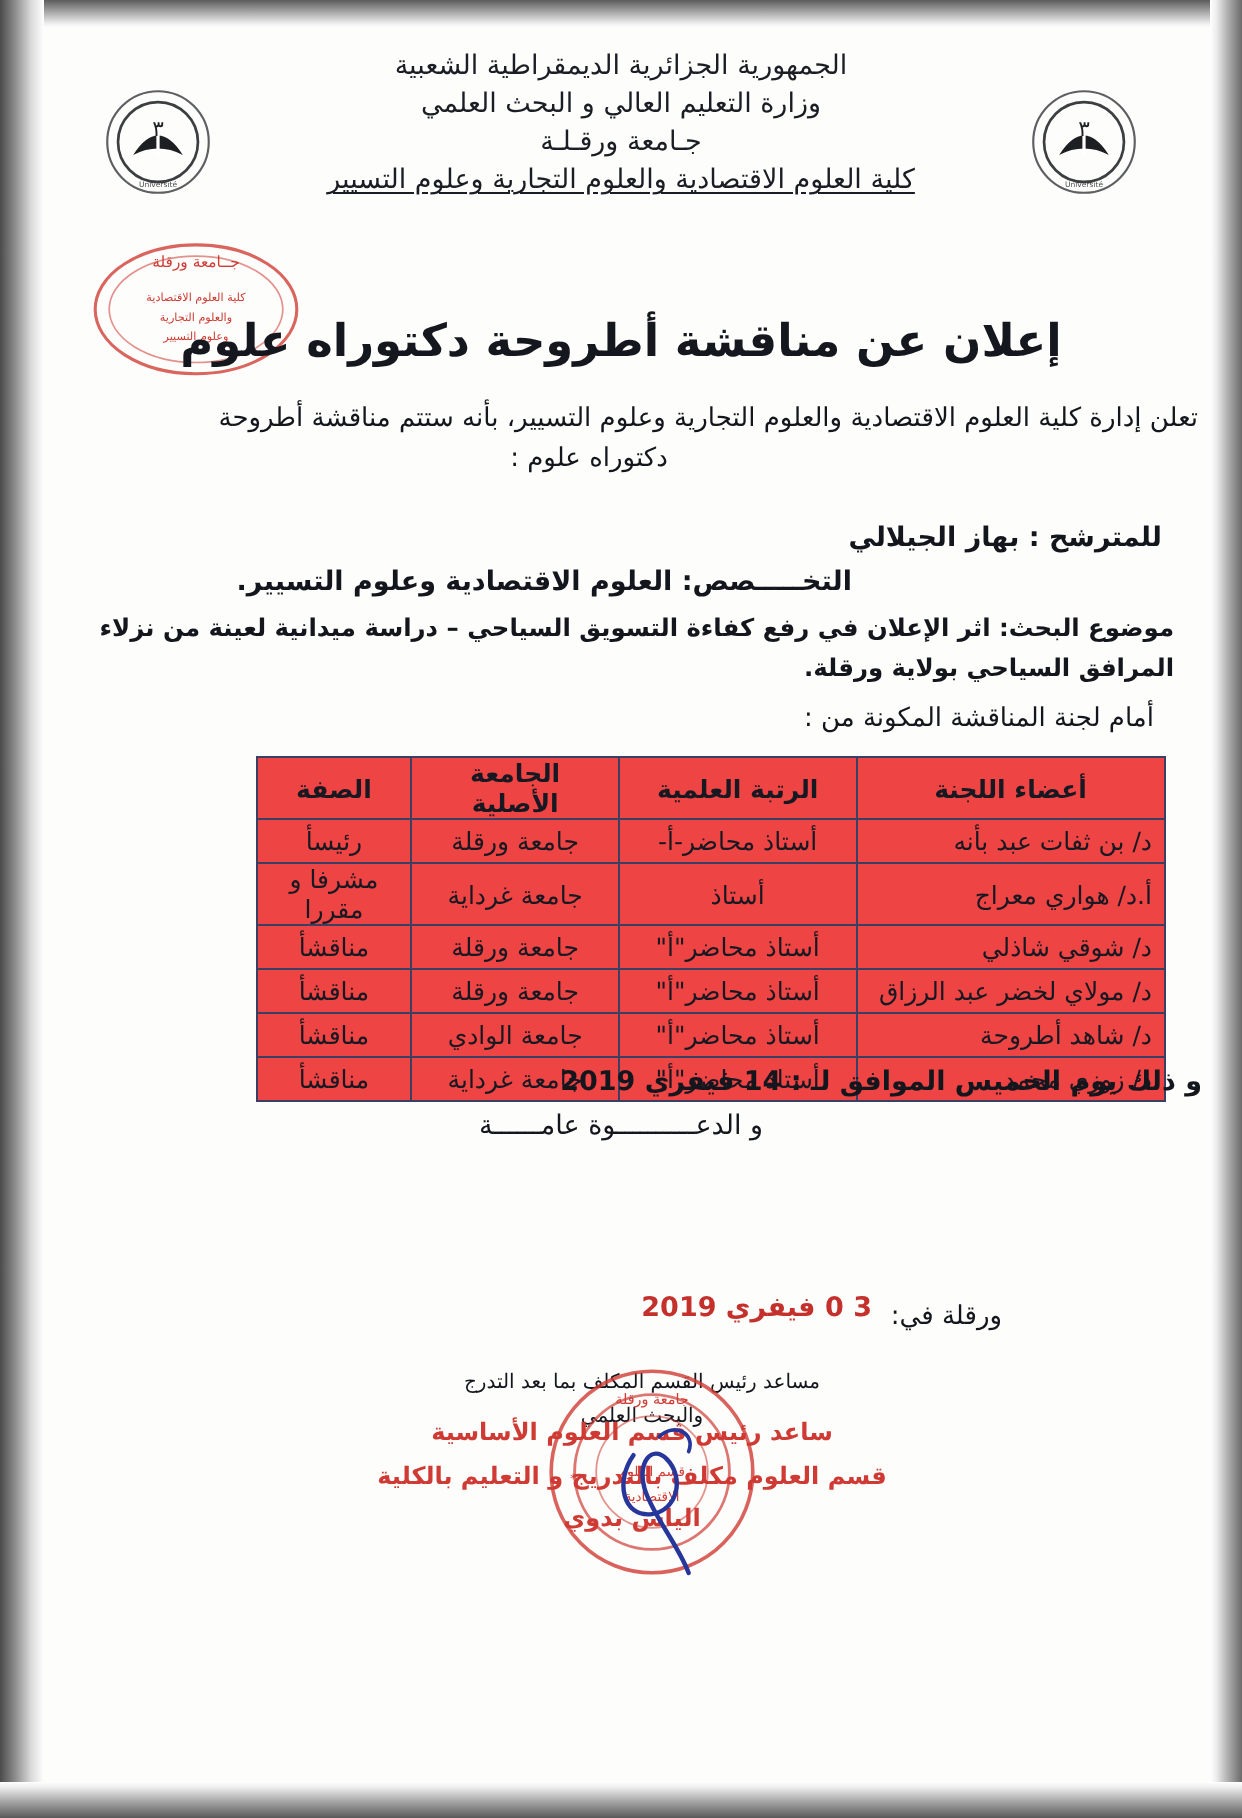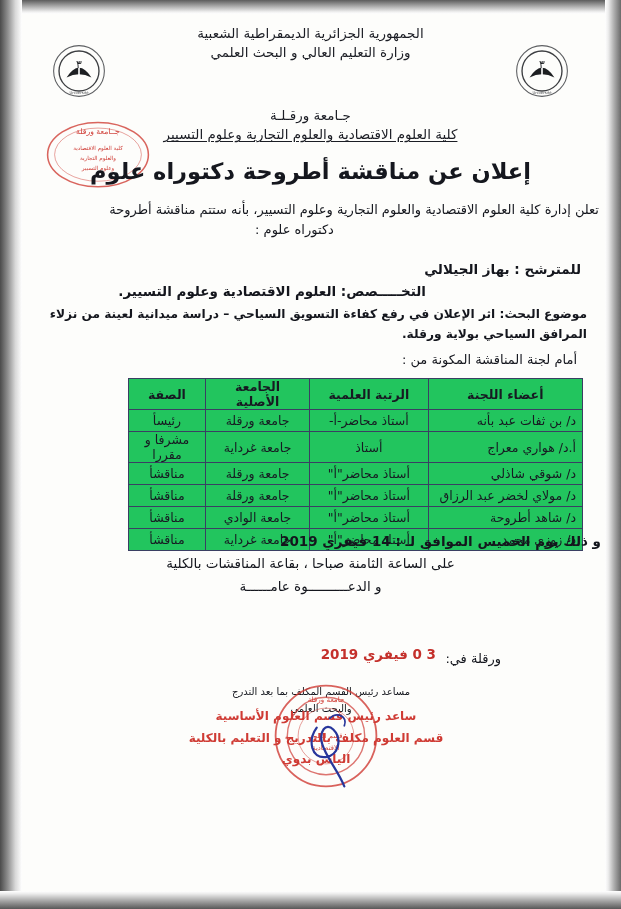--- a/index.html
+++ b/index.html
@@ -51,21 +51,21 @@
     top: 24px; left: 0; right: 0;
     text-align: center;
     line-height: 1.42;
   }
   .header-line {
     font-family: "DejaVu Sans", "Liberation Sans", sans-serif;
     font-size: 13.5px;
     color: #1b1d24;
     letter-spacing: 0px;
   }
-  .header-line.univ { letter-spacing: 3px; margin-top: 44px; }
+  .header-line.univ { letter-spacing: 3px; }
   .header-line.faculty {
     text-decoration: underline;
     text-underline-offset: 2px;
   }
 
   
   .seal {
     position: absolute;
     width: 54px; height: 54px;
     top: 44px;
@@ -137,21 +137,21 @@
     border-collapse: collapse;
     font-size: 12.5px;
   }
   .committee-table th,
   .committee-table td {
     border: 1px solid #3a3f63;
     height: 21px;
     padding: 0 6px;
     text-align: center;
     color: #171922;
-    background: #22c55e;
+    background: #ef4444;
   }
   .committee-table th {
     font-weight: bold;
     height: 22px;
   }
   .committee-table td.member {
     text-align: right;
   }
   .col-member { width: 165px; }
   .col-rank   { width: 118px; }
@@ -326,21 +326,20 @@
         <td class="member">د/ زوزي محمد</td>
         <td>أستاذ محاضر"أ"</td>
         <td>جامعة غرداية</td>
         <td>مناقشأ</td>
       </tr>
     </tbody>
   </table>
 
   <div class="session">
     <div class="l1 bold">و ذلك يوم الخميس الموافق لـ : 14 فيفري 2019</div>
-    <div>على الساعة الثامنة صباحا ، بقاعة المناقشات بالكلية</div>
     <div class="l3">و الدعــــــــــوة عامــــــة</div>
   </div>
 
   <div class="issued">ورقلة في:</div>
   <div class="issued-date">3 0 فيفري 2019</div>
 
   <div class="sign-block">
     <div>مساعد رئيس القسم المكلف بما بعد التدرج</div>
     <div>والبحث العلمي</div>
   </div>

